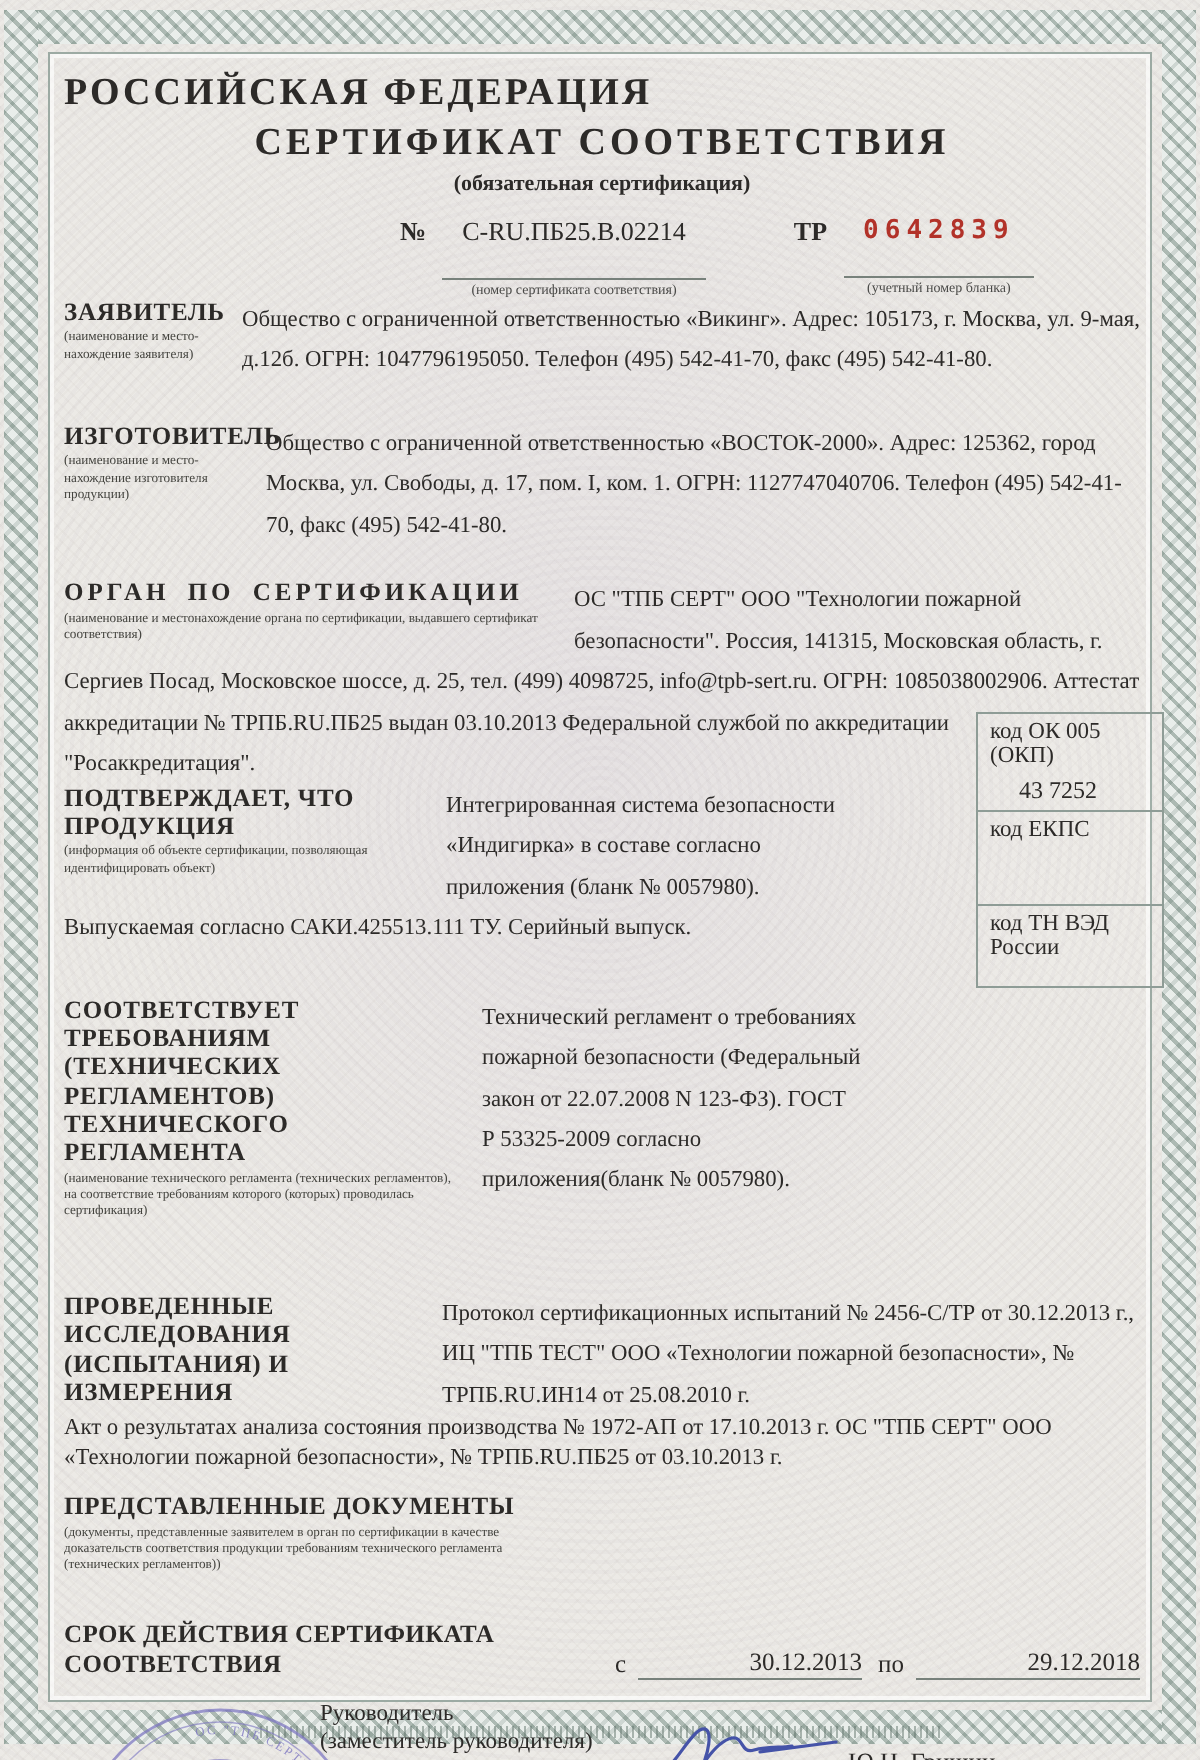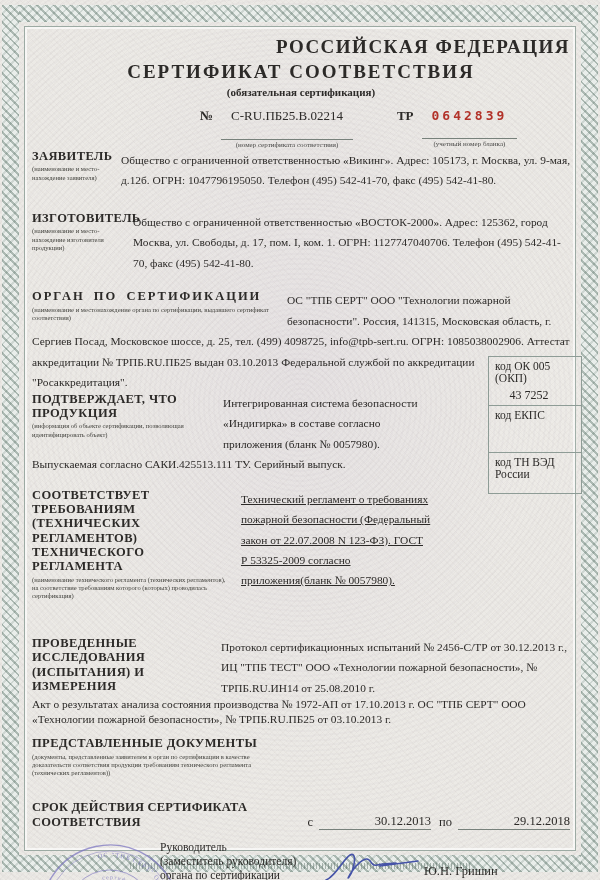--- a/index.html
+++ b/index.html
@@ -23,21 +23,21 @@
   .edge.left { left:2px; top:5px; bottom:8px; width:17px; }
   .edge.right { right:2px; top:5px; bottom:8px; width:17px; }
   .frame { position:absolute; left:24px; right:24px; top:26px; bottom:29px;
     border:1px solid #9caaa3; box-shadow: inset 0 0 0 2px rgba(255,255,255,.65); pointer-events:none; }
   .microtext { position:absolute; bottom:11px; left:50%; transform:translateX(-50%);
     width:340px; height:6px; opacity:.55;
     background:repeating-linear-gradient(90deg, rgba(100,118,110,.9) 0 1px, transparent 1px 3px); }
 
   .content { position:absolute; left:32px; right:30px; top:30px; bottom:26px; padding-top:6px; }
 
-  .h1 { text-align:right; font-weight:bold; font-size:19px; letter-spacing:1.5px; }
+  .h1 { text-align:left; font-weight:bold; font-size:19px; letter-spacing:1.5px; }
   .h2 { text-align:center; font-weight:bold; font-size:19px; letter-spacing:2px; margin-top:3px; }
   .h3 { text-align:center; font-weight:bold; font-size:11px; margin-top:3px; }
 
   .numline { display:flex; align-items:flex-start; margin-top:10px; padding-left:168px; }
   .numlabel { font-weight:bold; font-size:13px; margin-right:8px; }
   .fillgroup { text-align:center; }
   .fillval { display:block; border-bottom:1px solid #77817b; font-size:13px; padding:0 10px 15px 10px; }
   .fillsub { display:block; font-size:7px; color:#4a4a48; margin-top:1px; white-space:nowrap; }
   .trgroup { margin-left:44px; }
   .serial { color:#b23229; font-weight:bold; letter-spacing:3px; font-family:"DejaVu Sans Mono","Liberation Mono",monospace; font-size:13px; }
@@ -51,21 +51,21 @@
   .body.block { display:block; }
 
   .sec.applicant { }
   .sec.applicant .seclabel { width:80px; }
   .sec.manufacturer { margin-top:21px; }
   .sec.manufacturer .seclabel { width:92px; }
   .sec.certbody { margin-top:17px; }
   .sec.certbody .seclabel { width:246px; }
   .sec.product { padding-right:138px; }
   .sec.product .seclabel { width:182px; }
-  .sec.compliance { margin-top:14px; padding-right:138px;text-decoration:underline; }
+  .sec.compliance { margin-top:24px; padding-right:138px; }
   .sec.compliance .seclabel { width:200px; }
   .sec.research { margin-top:46px; }
   .sec.research .seclabel { width:180px; }
   .sec.documents { margin-top:9px; }
   .sec.documents .sub { width:225px; margin-top:3px; }
 
   .codes { position:absolute; left:452px; top:356px; width:130px; font-size:11.5px; }
   .codecell { border:1px solid #8e9c96; border-bottom:none; padding:3px 18px 2px 6px; background:rgba(255,255,255,.06);margin-left:36px; }
   .codecell:last-child { border-bottom:1px solid #8e9c96; }
   .codecell .codeval { text-align:center; font-size:12px; padding:4px 0 3px 0; }

